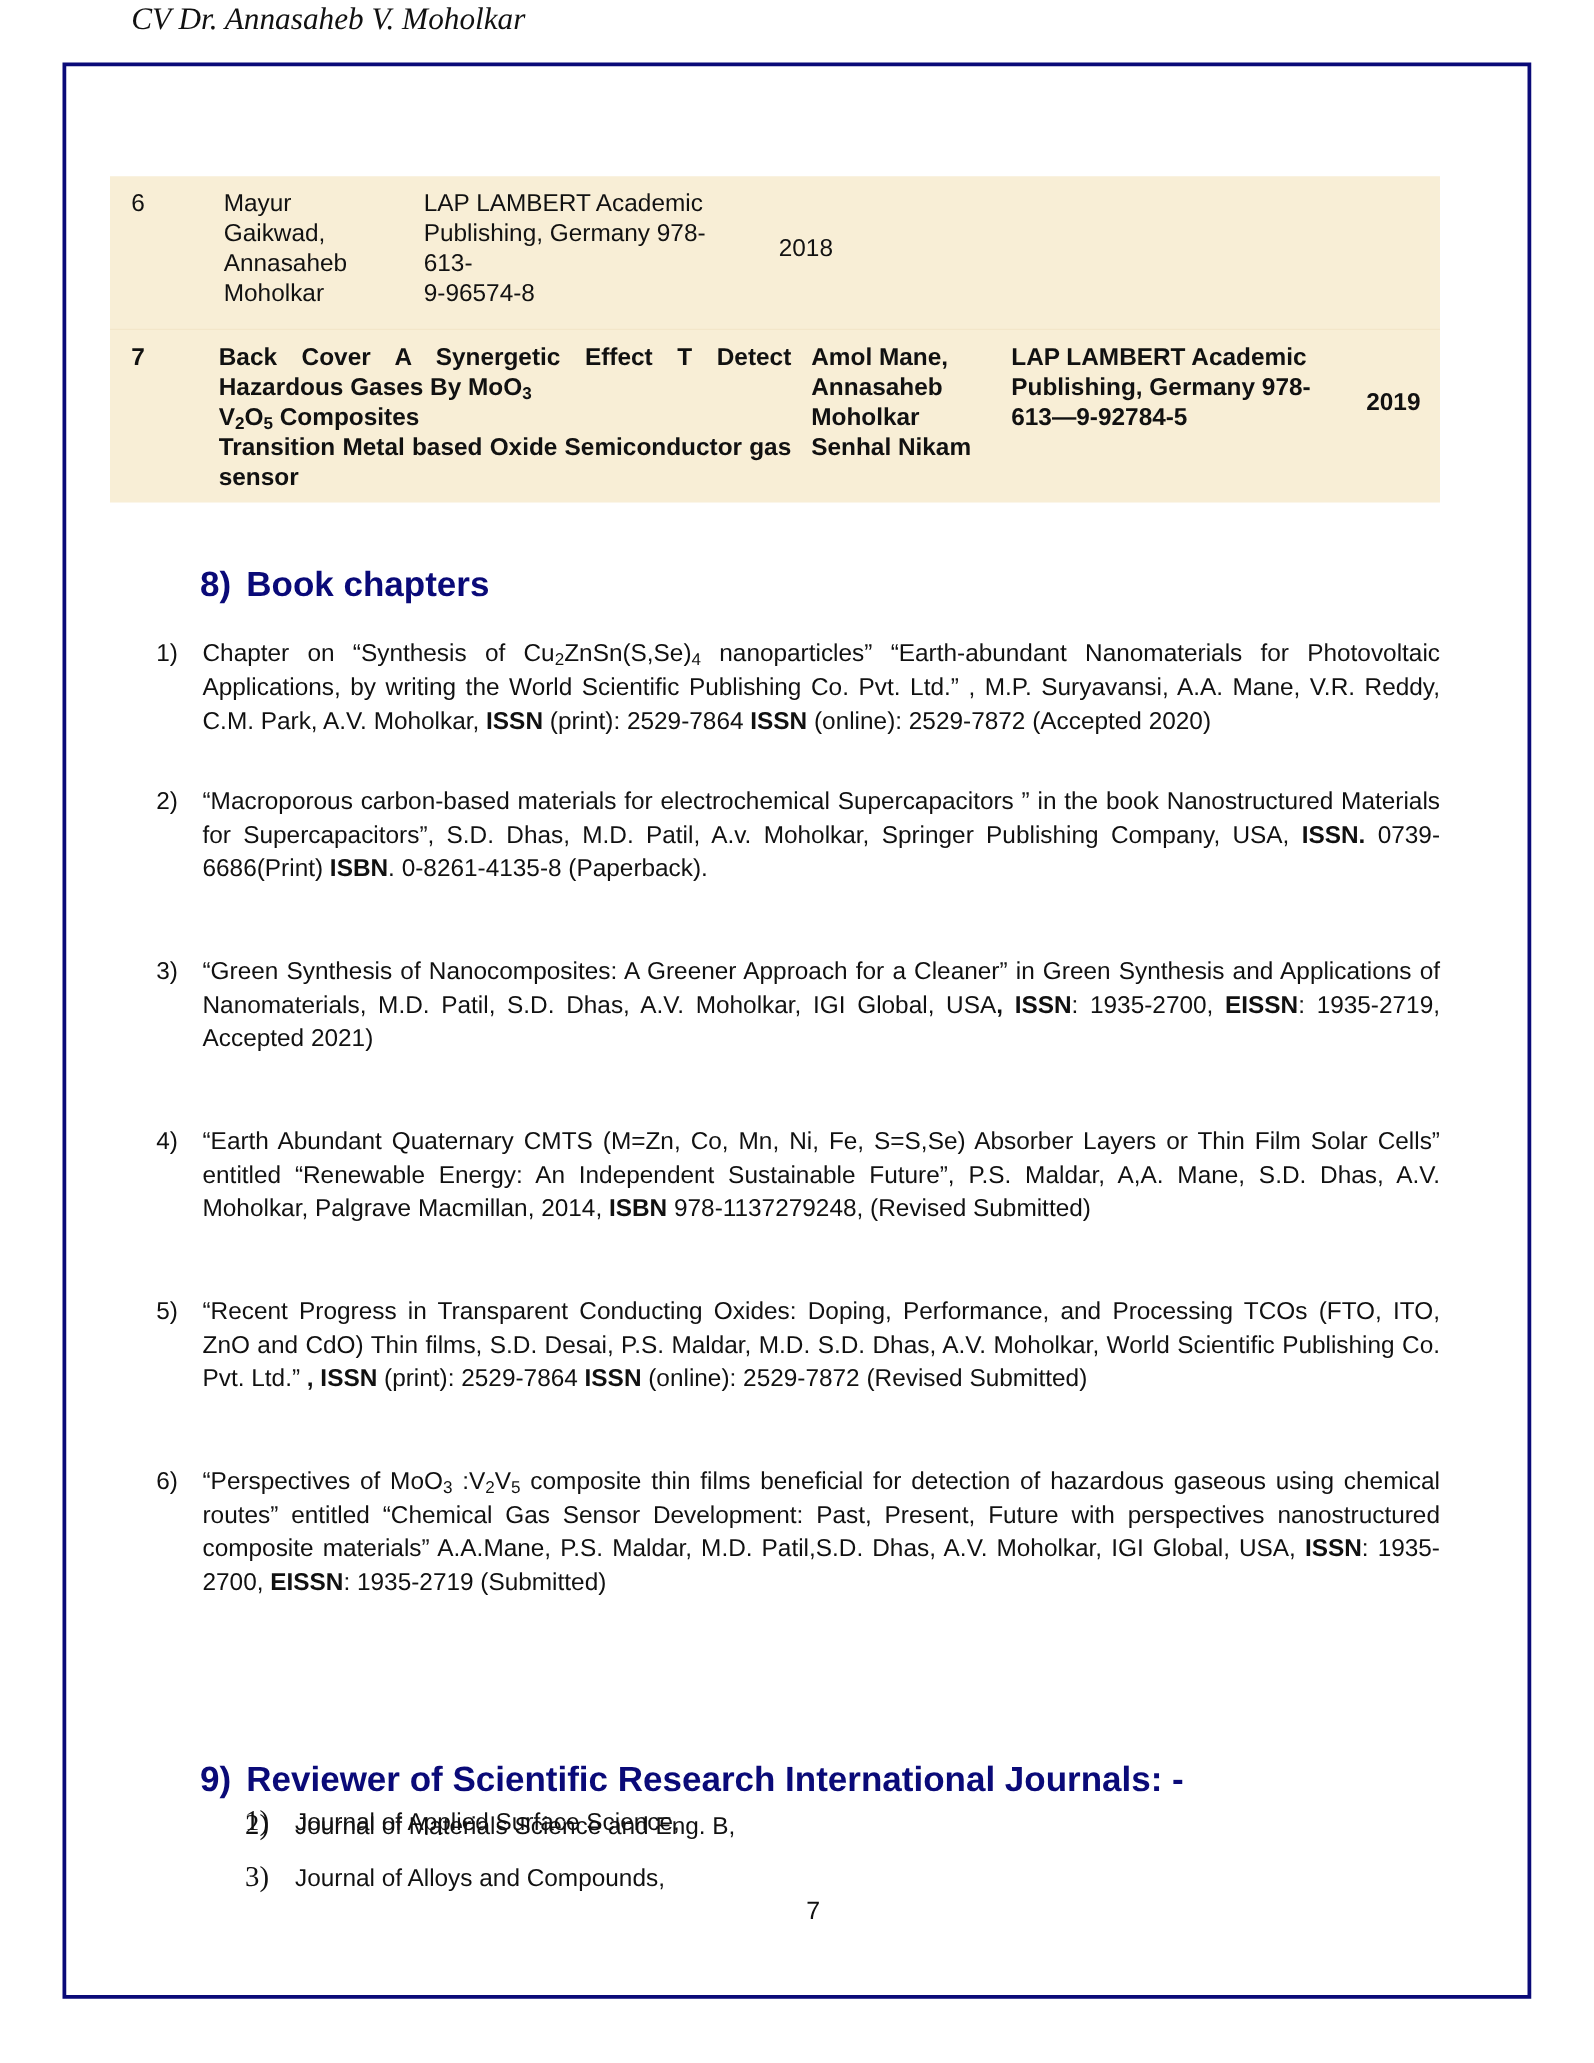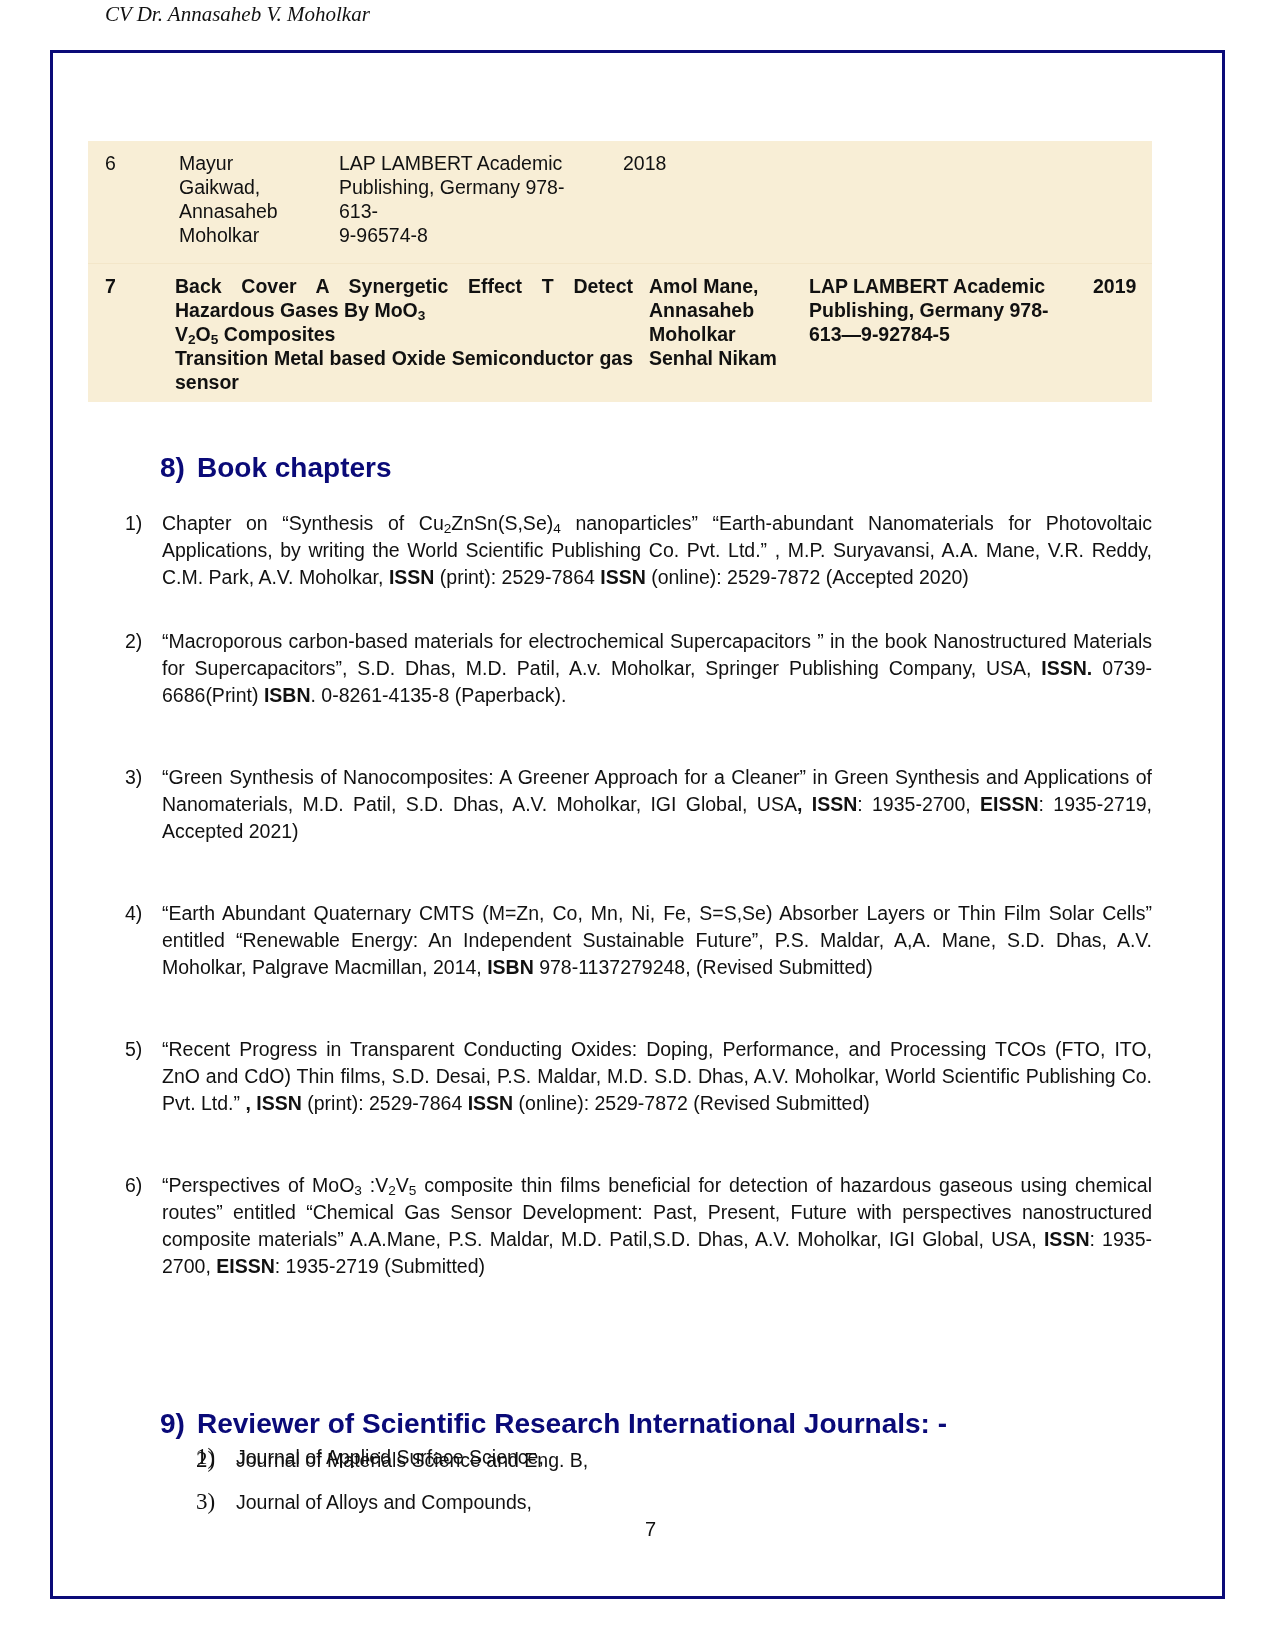--- a/index.html
+++ b/index.html
@@ -1,30 +1,30 @@
 <!DOCTYPE html>
 <html><head>
 <meta charset="utf-8">
 <style>
   html, body { margin:0; padding:0; background:#ffffff; }
   body { width:1275px; height:1650px; position:relative; overflow:hidden;
          font-family:"Liberation Sans", sans-serif; color:#111; }
   .header-title { position:absolute; left:105px; top:2px; font-family:"Liberation Serif", serif;
-                  font-style:italic; font-size:21px; color:#111; }
+                  font-style:italic; font-size:25px; color:#111; }
   .page-border { position:absolute; left:50px; top:50px; width:1169px; height:1543px;
                  border:3px solid #0a0a78; box-sizing:content-box; }
   .table { position:absolute; left:88px; top:141px; width:1064px; background:#f8eed6;
            font-size:19.5px; line-height:24px; }
   .trow { display:flex; padding:7px 0 7px 0; }
   .trow + .trow { border-top:1px solid #f3e6c9; }
   .c-num { width:85px; padding-left:17px; box-sizing:border-box; }
   .c-title { width:470px; padding-left:2px; text-align:justify; text-align-last:left; box-sizing:border-box; padding-right:10px; }
   .c-auth { width:160px; padding-left:6px; box-sizing:border-box; }
   .c-pub { width:290px; padding-left:6px; box-sizing:border-box; }
-  .c-year { width:59px; padding-left:0; box-sizing:border-box; }
+  .c-year { width:59px; padding-left:0; box-sizing:border-box;margin-top:36px; }
   .bold { font-weight:bold; }
   .trow.r6 { padding-top:10px; padding-bottom:16px; }
   .trow.r7 { padding-top:10px; padding-bottom:8px; }
   .section-title { position:absolute; color:#0a0a78; font-weight:bold; font-size:28px; }
   .section-title .num { display:inline-block; width:37px; }
   .chapter { position:absolute; left:125px; width:1027px; font-size:19.5px; line-height:27px; }
   .chapter .cn { position:absolute; left:0; top:0; }
   .chapter .ct { margin-left:37px; text-align:justify; }
   .rev-item { position:absolute; left:196px; font-size:19.5px; }
   .rev-item .rn { font-family:"Liberation Serif", serif; font-size:23px; display:inline-block; width:40px; }

